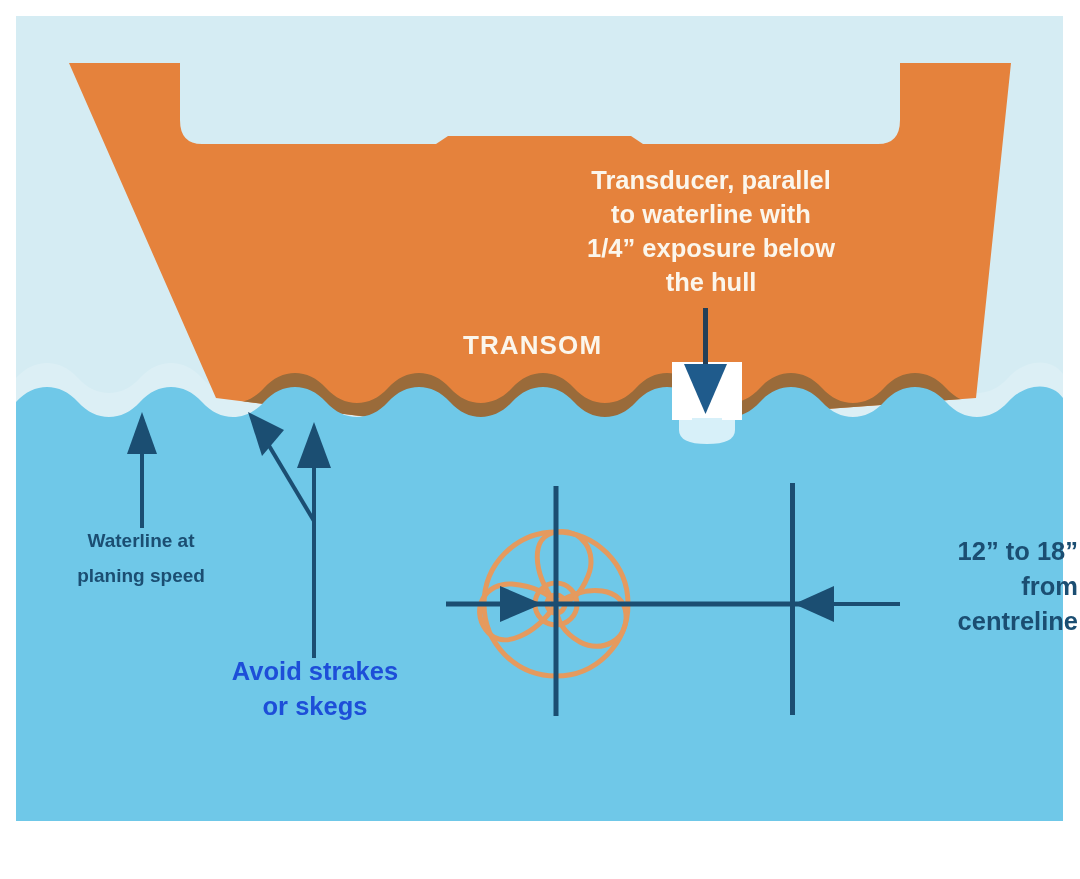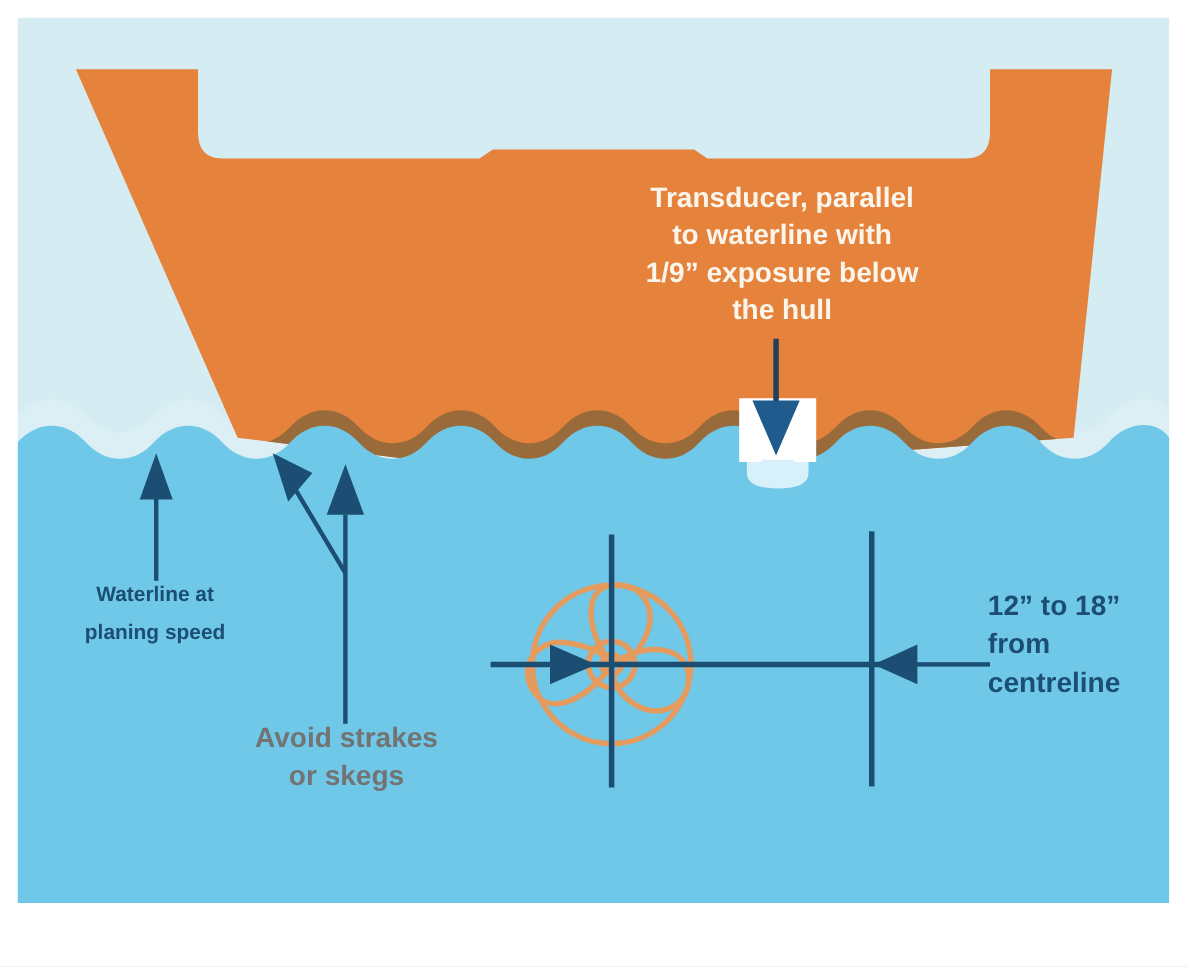--- a/index.html
+++ b/index.html
@@ -51,27 +51,27 @@
   .lbl-waterline{
     left:26px; top:523px; width:230px;
     text-align:center;
     color:#1B4E72;
     font-size:19px;
     line-height:35px;
   }
   .lbl-strakes{
     left:200px; top:654px; width:230px;
     text-align:center;
-    color:#737373;
+    color:#1d4ed8;
     font-size:25.5px;
     line-height:35px;
   }
   .lbl-centreline{
     left:898px; top:534px; width:180px;
-    text-align:left;
+    text-align:right;
     color:#1B4E72;
     font-size:25.5px;
     line-height:35px;
   }
 </style>
 </head>
 <body>
 
 <div id="root">
 
@@ -243,23 +243,24 @@
       <g>
         <rect x="796" y="586" width="88" height="4" fill="#1B4E72"></rect>
         <path d="M 778,588 L 818,570 L 818,606 Z" fill="#1B4E72"></path>
       </g>
 
     </svg>
   </div>
 
   <div class="lbl lbl-transducer">Transducer, parallel
 to waterline with
-1/9” exposure below
+1/4” exposure below
 the hull</div>
 
+  <div class="lbl lbl-transom">TRANSOM</div>
 
   <div class="lbl lbl-waterline">Waterline at
 planing speed</div>
 
   <div class="lbl lbl-strakes">Avoid strakes
 or skegs</div>
 
   <div class="lbl lbl-centreline">12” to 18”
 from
 centreline</div>

